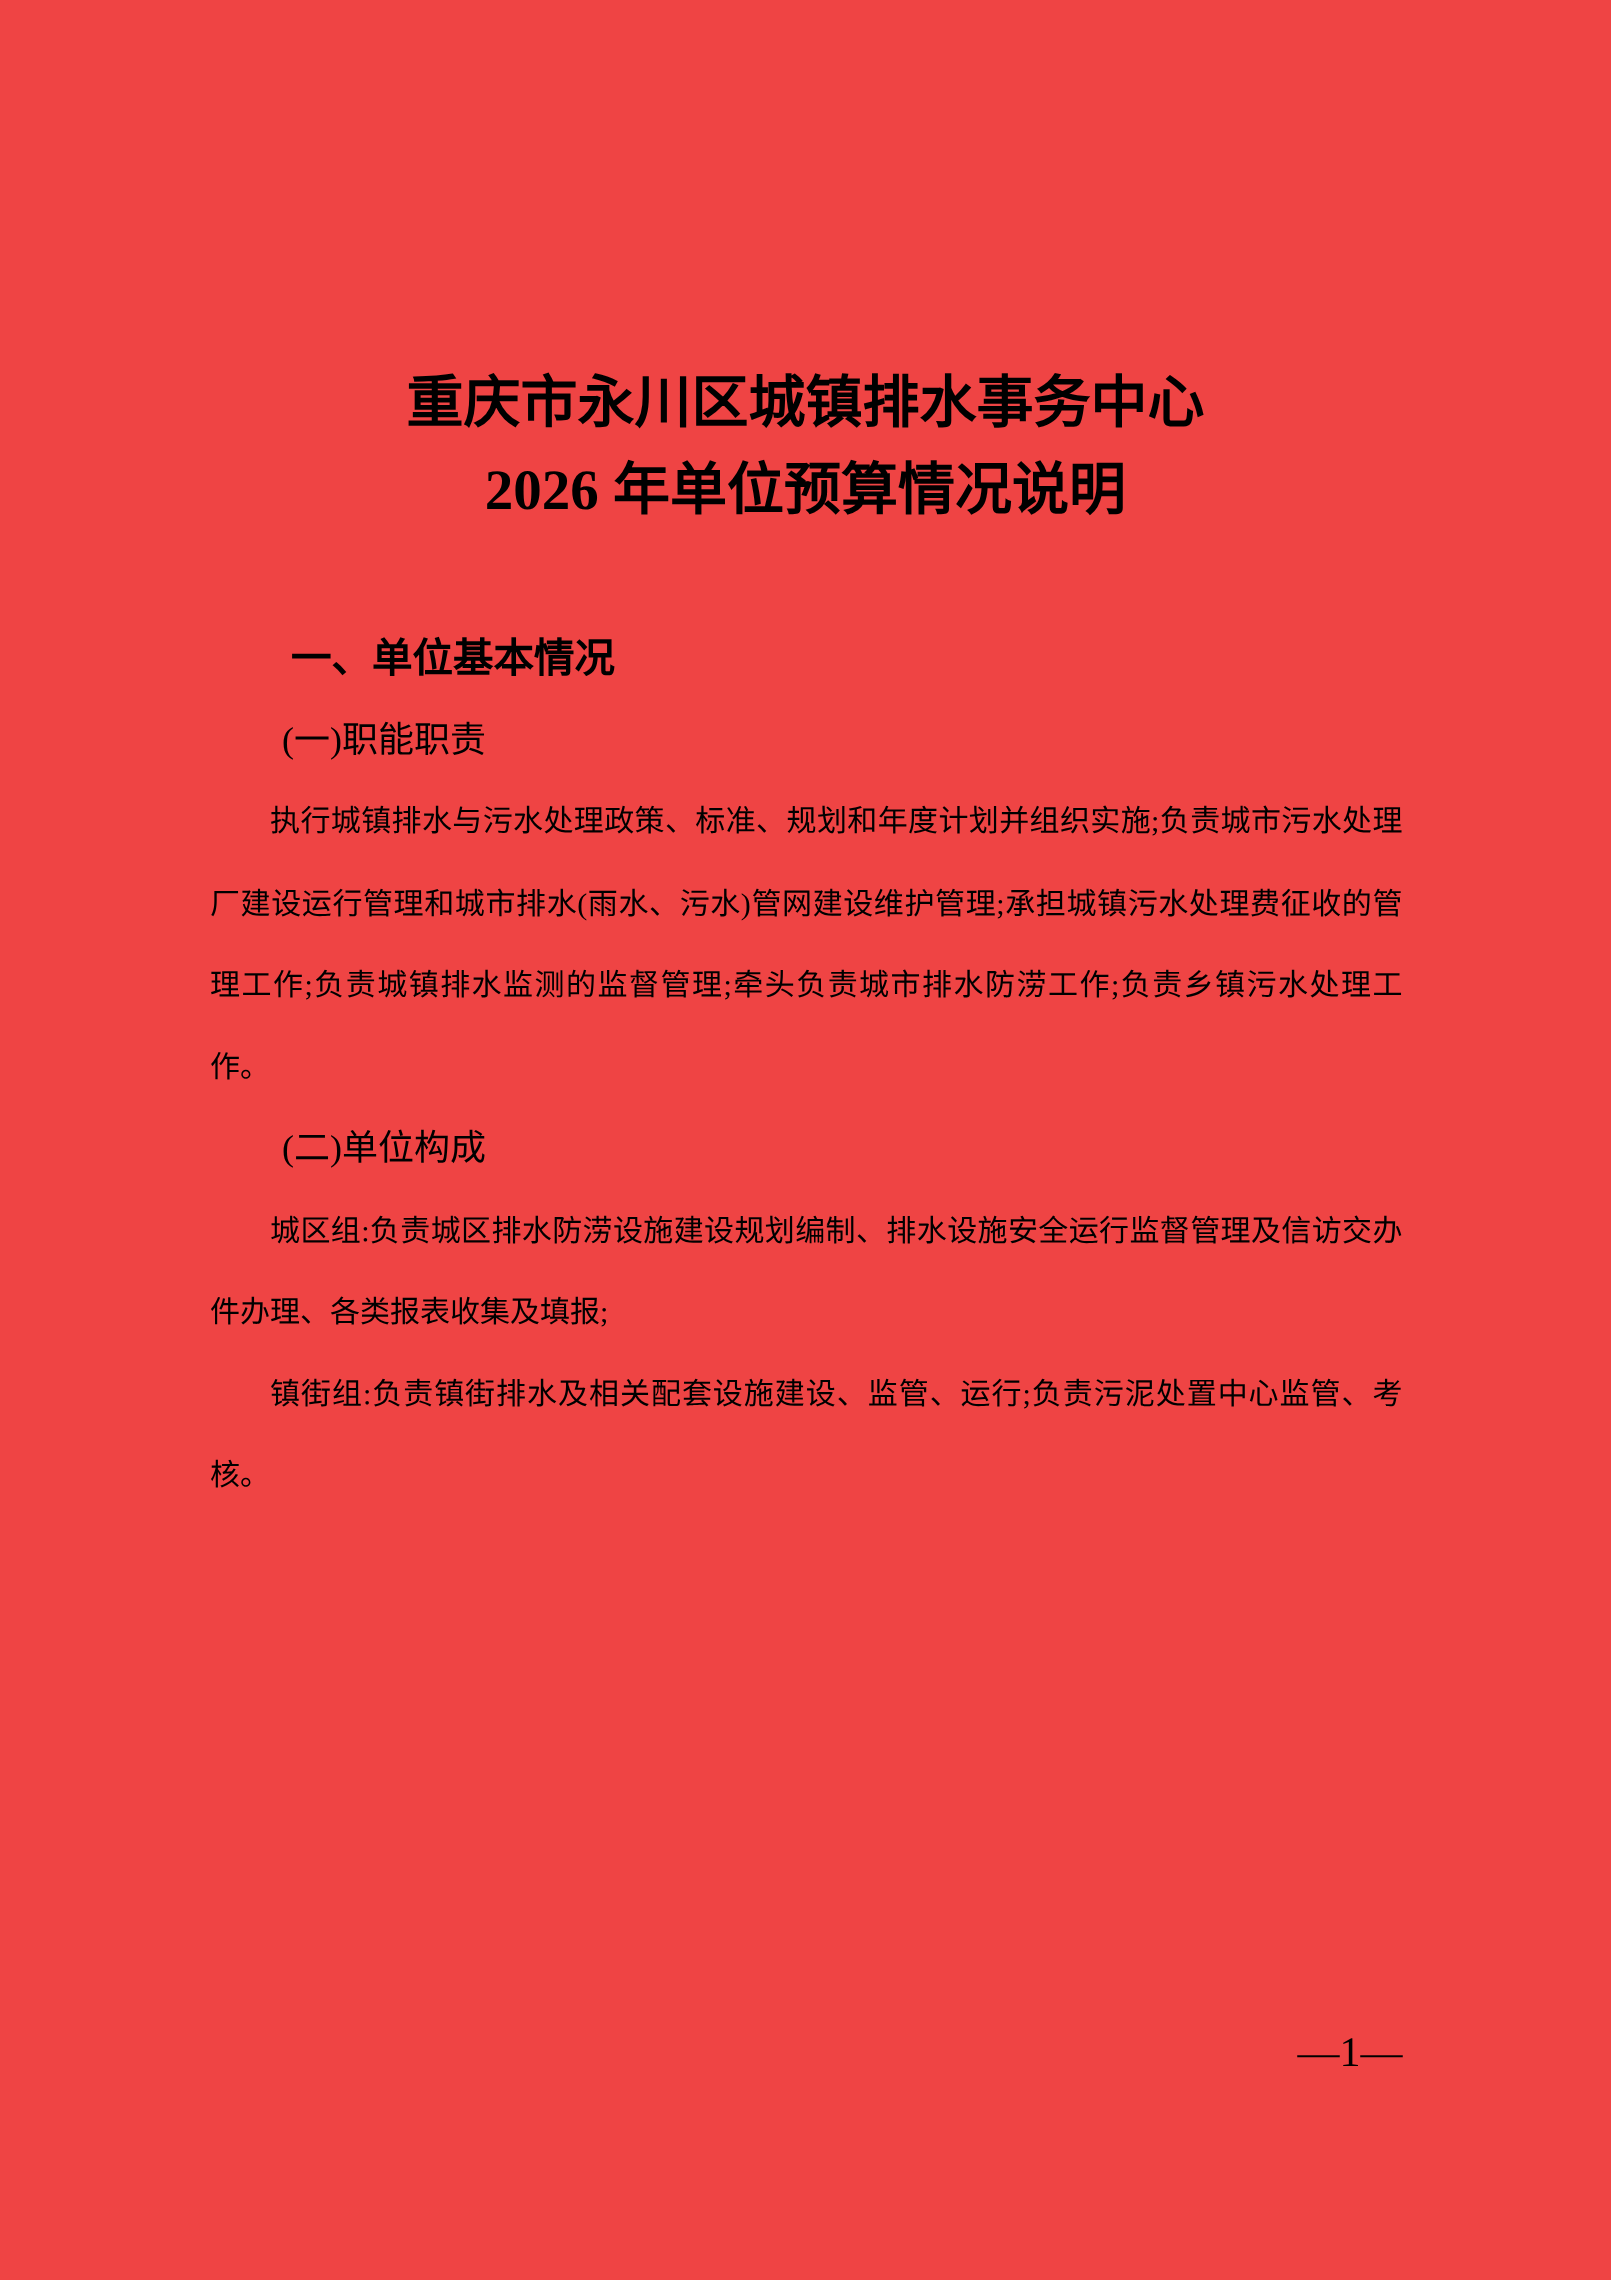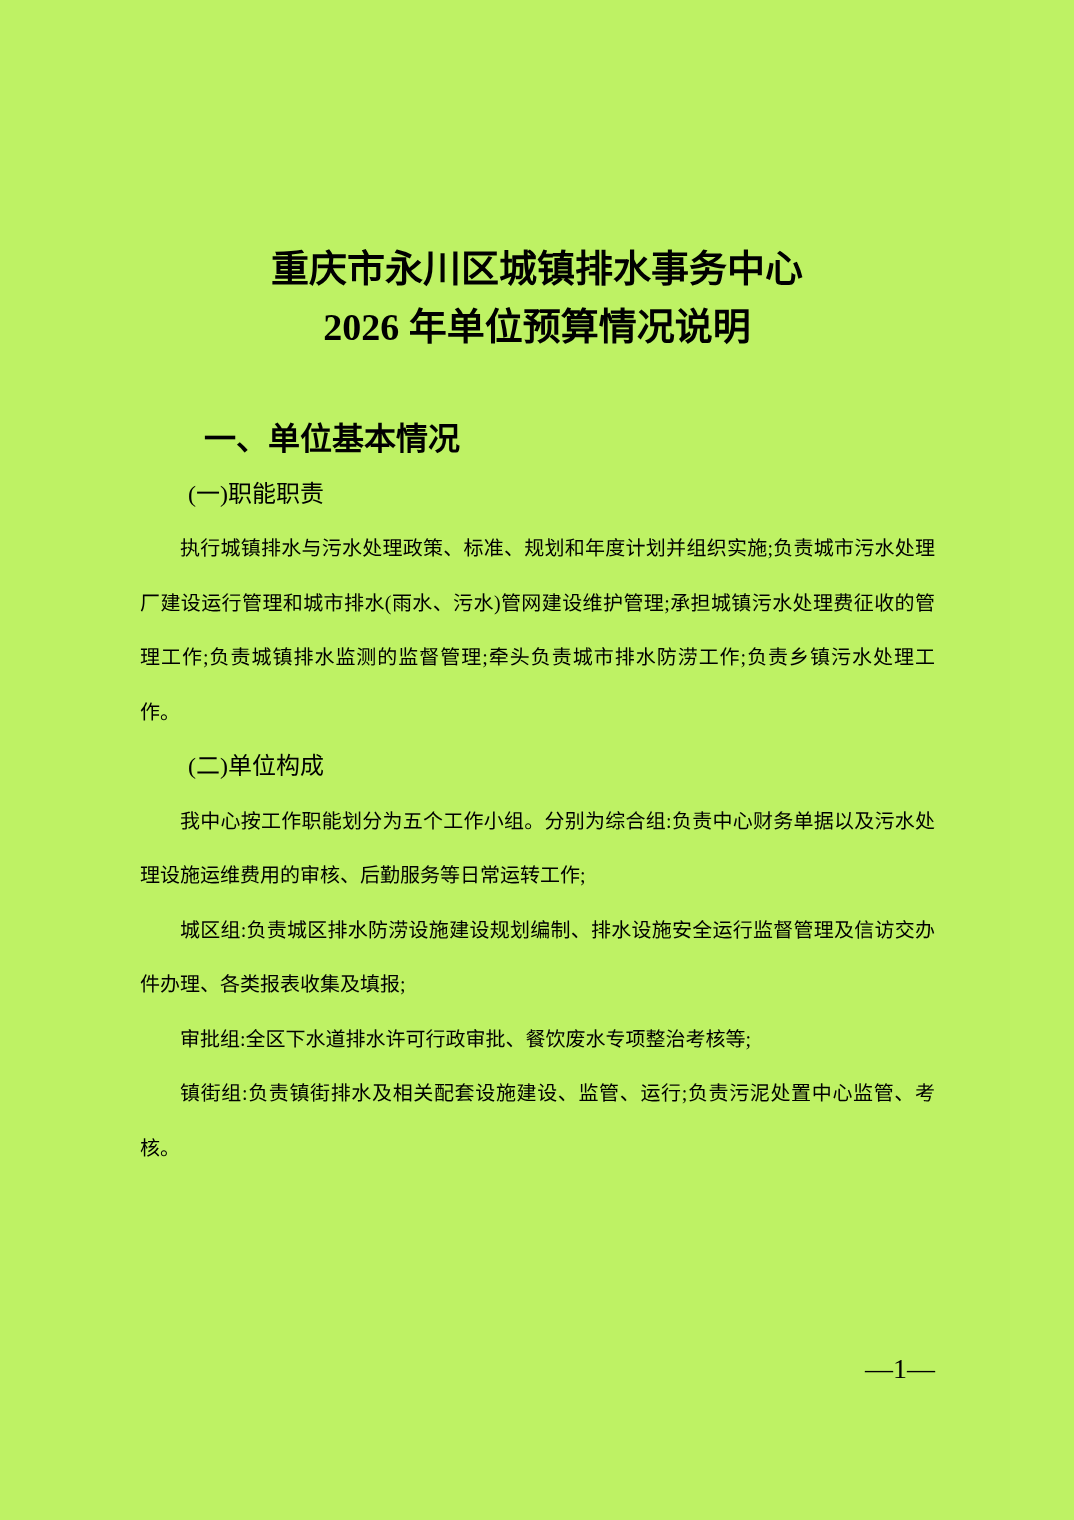--- a/index.html
+++ b/index.html
@@ -4,21 +4,21 @@
 <style>
   html, body {
     margin: 0;
     padding: 0;
     background: #ffffff;
   }
   .page {
     position: relative;
     width: 1074px;
     height: 1520px;
-    background: #bef264;
+    background: #ef4444;
     color: #000000;
     overflow: hidden;
     font-family: "Liberation Serif", "DejaVu Serif", serif;
   }
   .content {
     margin-left: 140px;
     margin-right: 139px; 
   }
   .doc-title {
     margin: 0;
@@ -29,21 +29,21 @@
     line-height: 58px;
     font-family: "Liberation Serif", "DejaVu Serif", serif;
   }
   .doc-title .title-line {
     display: block;
   }
   .section-heading {
     margin: 56px 0 0 0;
     font-family: "Liberation Sans", "DejaVu Sans", sans-serif;
     font-weight: bold;
-    font-size: 32px;
+    font-size: 27px;
     line-height: 54.5px;
     text-indent: 2em;
   }
   .subsection-heading {
     margin: 0;
     font-weight: normal;
     font-size: 24px;
     line-height: 54.5px;
     text-indent: 2em;
   }
@@ -76,25 +76,23 @@
   <div class="content">
 
     <h2 class="section-heading">一、单位基本情况</h2>
 
     <h3 class="subsection-heading">(一)职能职责</h3>
 
     <p class="body-paragraph">执行城镇排水与污水处理政策、标准、规划和年度计划并组织实施;负责城市污水处理厂建设运行管理和城市排水(雨水、污水)管网建设维护管理;承担城镇污水处理费征收的管理工作;负责城镇排水监测的监督管理;牵头负责城市排水防涝工作;负责乡镇污水处理工作。</p>
 
     <h3 class="subsection-heading">(二)单位构成</h3>
 
-    <p class="body-paragraph">我中心按工作职能划分为五个工作小组。分别为综合组:负责中心财务单据以及污水处理设施运维费用的审核、后勤服务等日常运转工作;</p>
 
     <p class="body-paragraph">城区组:负责城区排水防涝设施建设规划编制、排水设施安全运行监督管理及信访交办件办理、各类报表收集及填报;</p>
 
-    <p class="body-paragraph">审批组:全区下水道排水许可行政审批、餐饮废水专项整治考核等;</p>
 
     <p class="body-paragraph">镇街组:负责镇街排水及相关配套设施建设、监管、运行;负责污泥处置中心监管、考核。</p>
 
   </div>
 
   <div class="page-footer">—1—</div>
 
 </div>
 
 </body></html>

